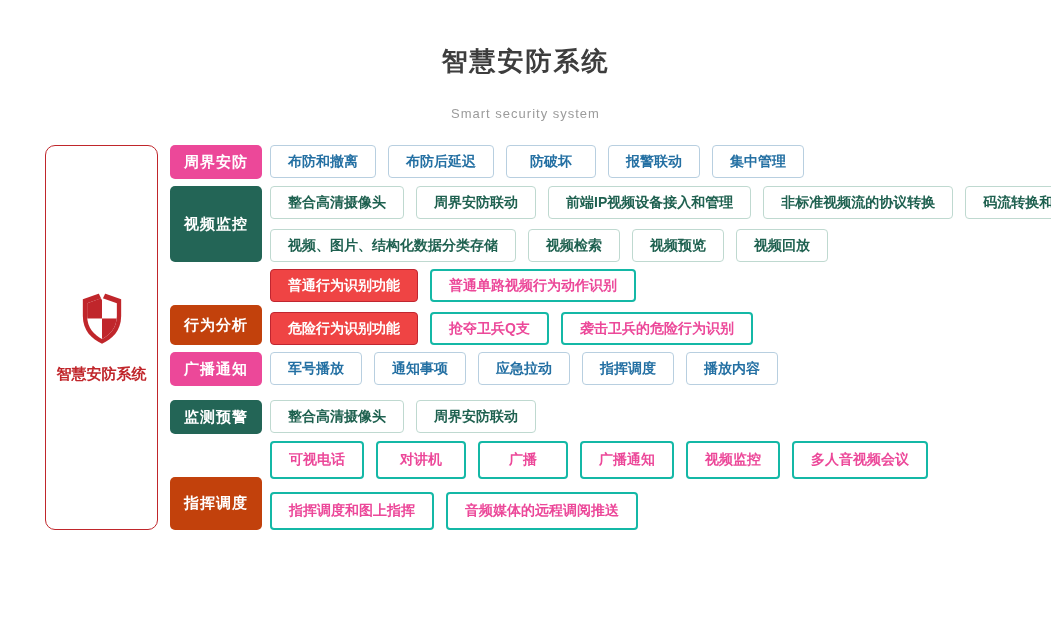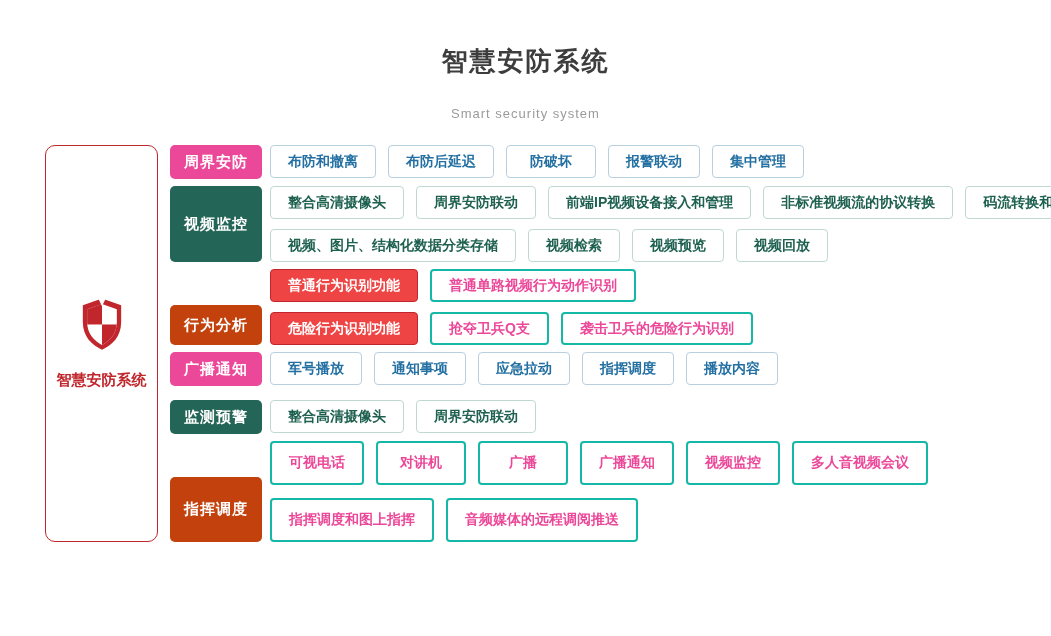--- a/index.html
+++ b/index.html
@@ -42,21 +42,21 @@
   .chip {
     height: 33px; min-width: 90px; padding: 0 17px; border-radius: 4px;
     background: #ffffff; font-size: 14px; font-weight: 600;
     display: flex; align-items: center; justify-content: center; white-space: nowrap;
   }
   .chip-blue  { color: #2470a3; border: 1px solid #b8cfe0; }
   .chip-green { color: #1f6150; border: 1px solid #bfd9d0; }
   .chip-red   { color: #ec4899; border: 2px solid #14b8a6; }
   .chip-solid { background: #ef4444; color: #ffffff; border: 1px solid #c02630; }
 
-  .row-tall .chip { height: 44px; }
+  .row-tall .chip { height: 38px; }
   .row-tall .lines { gap: 13px; }
 </style>
 </head>
 <body>
 
 <div class="header">
   <div class="title">智慧安防系统</div>
   <div class="subtitle">Smart security system</div>
 </div>
 

